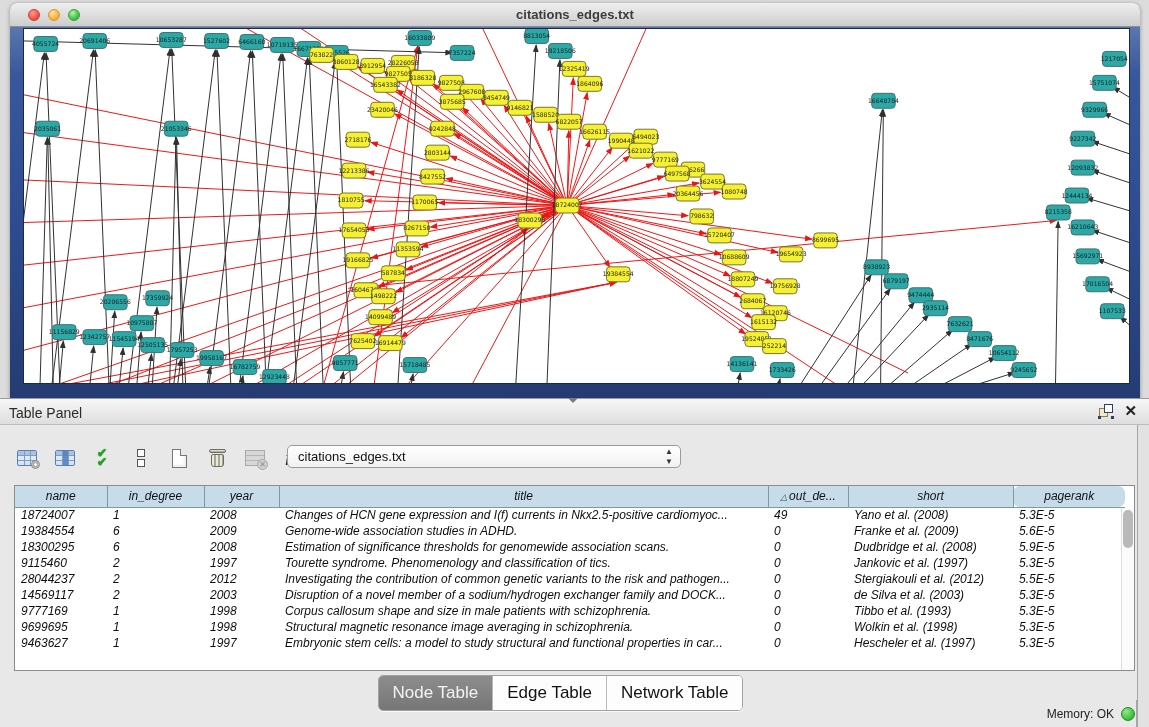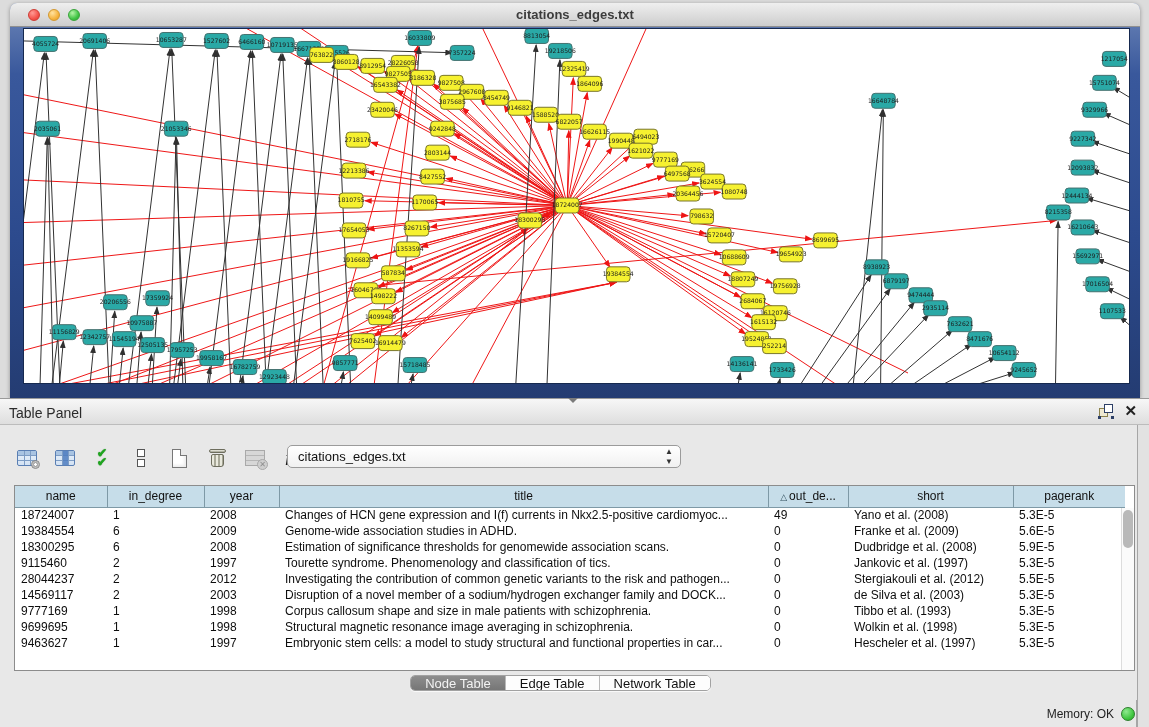--- a/index.html
+++ b/index.html
@@ -76,34 +76,34 @@
   .fx-ic { font-size:14px; color:#1a1a1a; font-family:"Liberation Serif", serif; }
   .fx-ic i { font-style:italic; font-weight:bold; } .fx-ic small { font-size:9px; font-style:italic; }
   .combo { position:absolute; left:287px; top:46px; width:394px; height:23px;
     background:linear-gradient(#ffffff,#f1f1f1); border:1px solid #9b9b9b; border-radius:5px;
     font-size:13px; color:#111; line-height:21px; padding-left:10px; }
   .combo .stepper { position:absolute; right:7px; top:1px; font-size:8px; color:#333; line-height:10px; text-align:center; }
 
   
   .tbl-wrap { position:absolute; left:14px; top:86px; width:1121px; height:186px;
     background:#fff; border:1px solid #8c8c8c; }
-  table.data { border-collapse:collapse; table-layout:fixed; width:1107px; font-size:12px; }
+  table.data { border-collapse:collapse; table-layout:fixed; width:1107px; font-size:12px;font-style:italic; }
   table.data th { background:#c6dde9; border:1px solid #7e99a6; border-top:none;
     font-weight:normal; font-size:12px; color:#111; height:21px; text-align:center; overflow:hidden; white-space:nowrap; }
   table.data th:first-child { border-left:none; } table.data th:last-child { border-right:none; }
   table.data td { height:16px; padding:0 0 0 6px; color:#0d0d0d; white-space:nowrap; overflow:hidden; }
   .sort-tri { font-size:9px; color:#33505e; margin-right:2px; }
   .vscroll { position:absolute; right:0px; top:22px; width:13px; bottom:0; background:#fbfbfb; border-left:1px solid #ddd; }
   .vscroll .thumb { position:absolute; left:1px; top:2px; width:10px; height:38px; background:#b9b9b9; border-radius:5px; }
 
   
   .tabs { position:absolute; left:0; right:28px; top:276px; display:flex; justify-content:center; }
   .seg { display:flex; border:1px solid #a2a2a2; border-radius:5px; overflow:hidden; background:#fdfdfd;
     box-shadow:0 1px 1px rgba(255,255,255,.8); }
-  .seg button { height:14px; border:none; background:#fdfdfd; font-size:13px; color:#111;
+  .seg button { height:34px; border:none; background:#fdfdfd; font-size:17px; color:#111;
     padding:0 14px; border-right:1px solid #b9b9b9; font-family:inherit; }
   .seg button:last-child { border-right:none; }
   .seg button.active { background:linear-gradient(#8d8d8d,#767676); color:#f3f3f3; }
 
   
   .statusbar { position:absolute; left:0; right:0; bottom:0; height:27px; }
   .status-right { position:absolute; right:14px; bottom:6px; display:flex; align-items:center; gap:7px;padding-left:20px; }
   .mem-label { font-size:12px; color:#222; }
   .mem-dot { width:14px; height:14px; border-radius:50%;
     background:radial-gradient(circle at 35% 30%, #8fe98f, #3cc43c 65%, #2c9e2c); border:1px solid #2c7f2c; }
@@ -781,21 +781,21 @@
     <div class="tbl-wrap">
       <table class="data">
         <thead>
             <tr>
               <th style="width: 92px;">name</th>
               <th style="width: 97px; margin-top: 26px;">in_degree</th>
               <th style="width: 75px;">year</th>
               <th style="width: 489px;">title</th>
               <th style="width: 80px;"><span class="sort-tri">△</span>out_de...</th>
               <th style="width: 165px;">short</th>
-              <th style="width: 112px;">pagerank</th>
+              <th style="width: 112px; border-radius: 7px;">pagerank</th>
             </tr>
           </thead>
         <tbody>
             <tr>
               <td>18724007</td>
               <td>1</td>
               <td>2008</td>
               <td>Changes of HCN gene expression and I(f) currents in Nkx2.5-positive cardiomyoc...</td>
               <td>49</td>
               <td>Yano et al. (2008)</td>

